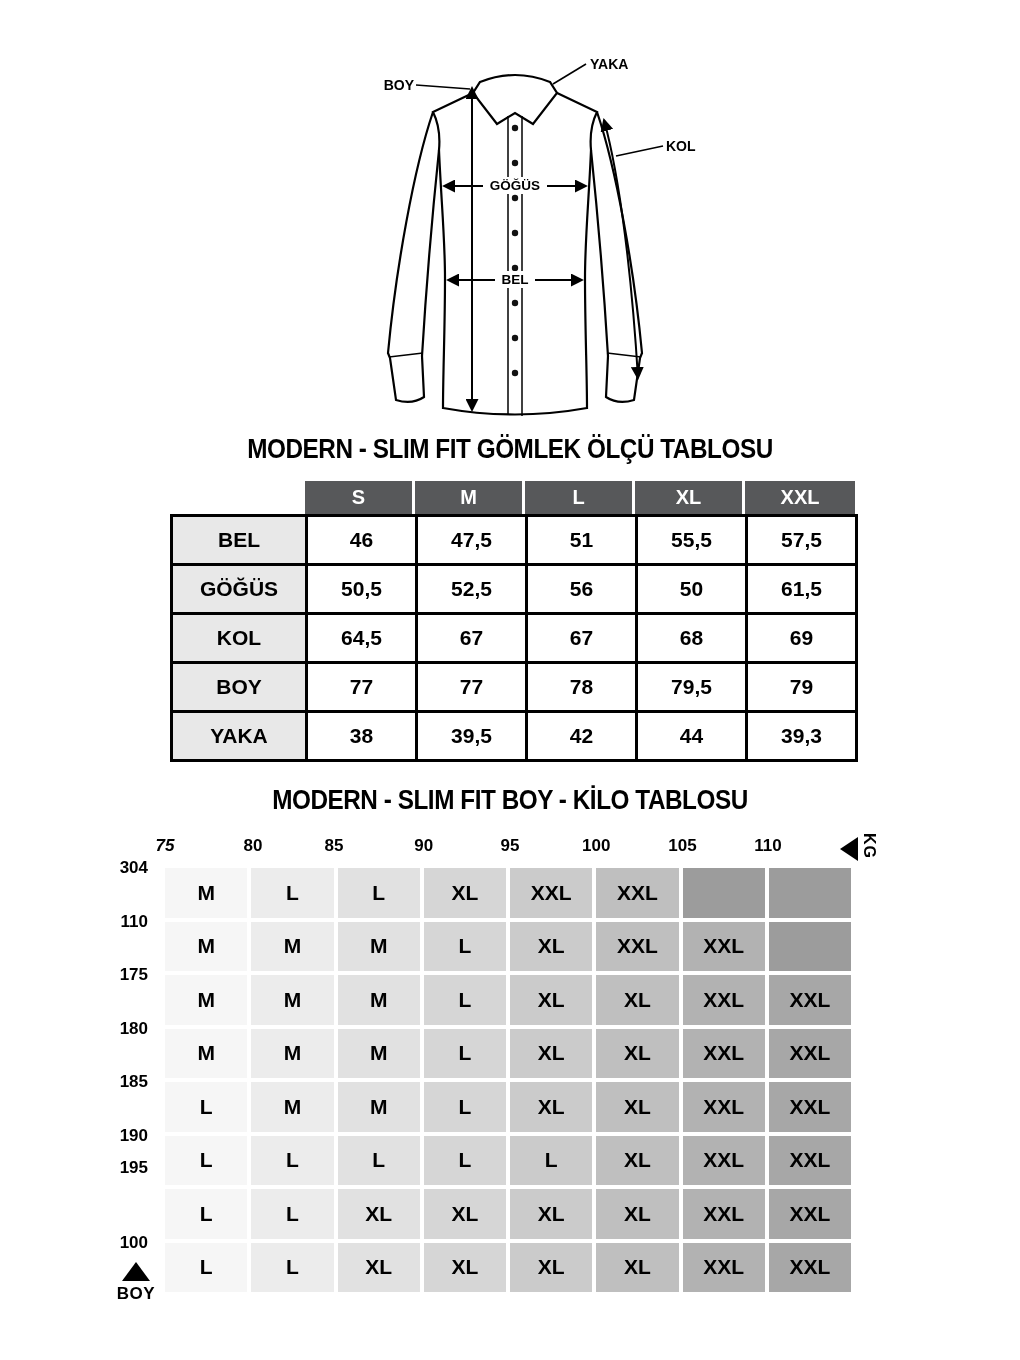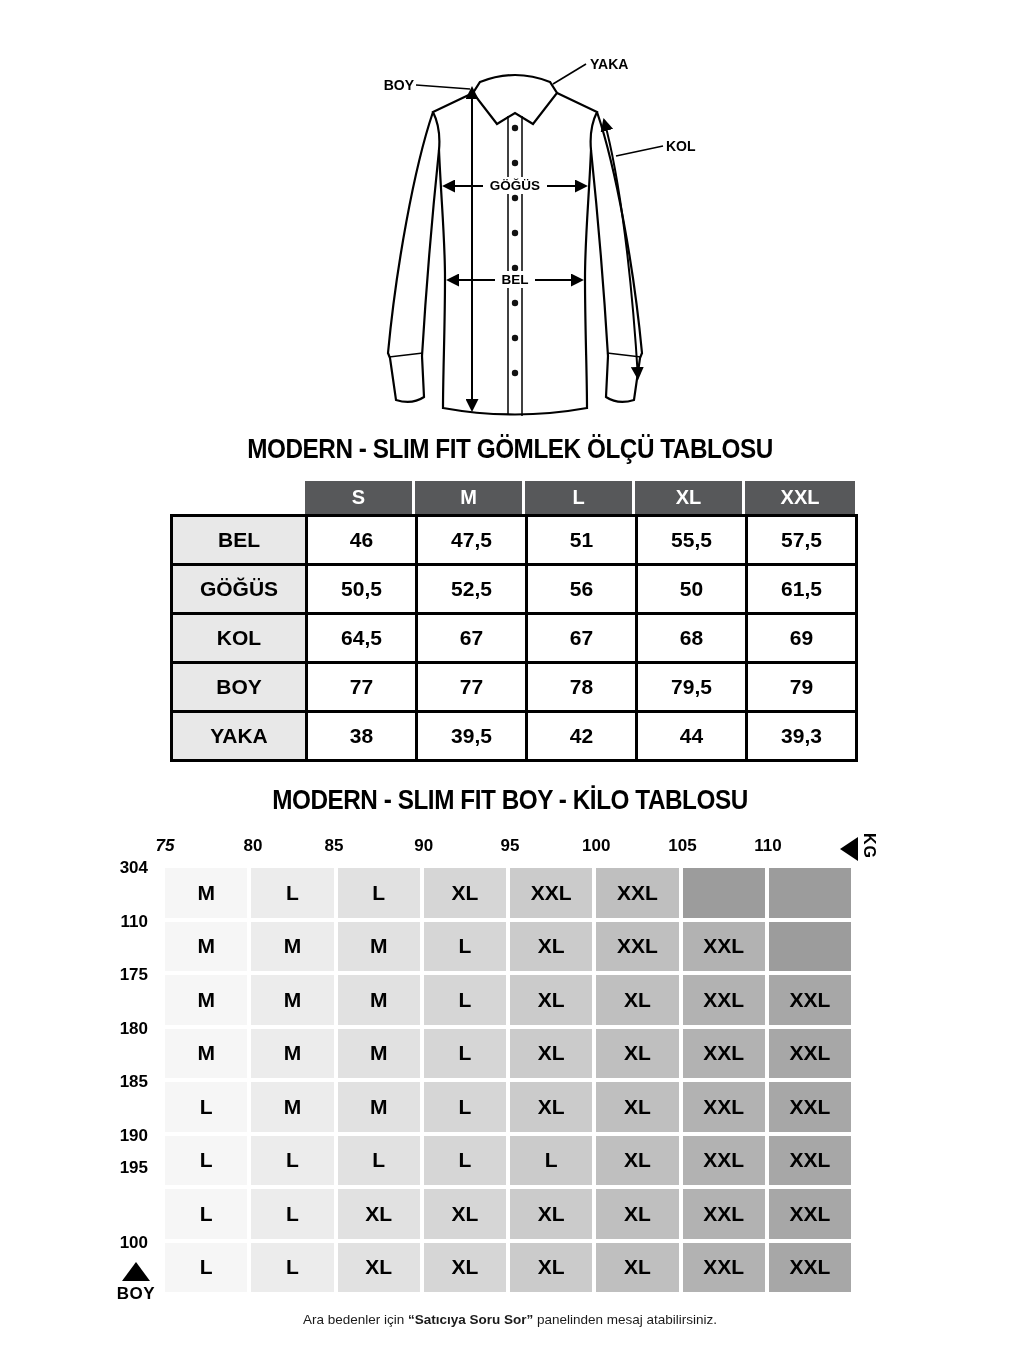--- a/index.html
+++ b/index.html
@@ -270,15 +270,14 @@
       <div class="wcell" style="background: rgb(214, 214, 214);">XL</div>
       <div class="wcell" style="background: rgb(203, 203, 203);">XL</div>
       <div class="wcell" style="background: rgb(191, 191, 191);">XL</div>
       <div class="wcell" style="background: rgb(178, 178, 178);">XXL</div>
       <div class="wcell" style="background: rgb(167, 167, 167);">XXL</div>
     </div>
 
   <div class="boy-arrow"></div>
   <div class="boy-label">BOY</div>
 
-  <div class="footnote"><span>Ara bedenler için </span><b>“Satıcıya Soru Sor”</b><span> panelinden mesaj atabilirsiniz.</span></div>
 
 </div>
 
 </body></html>

